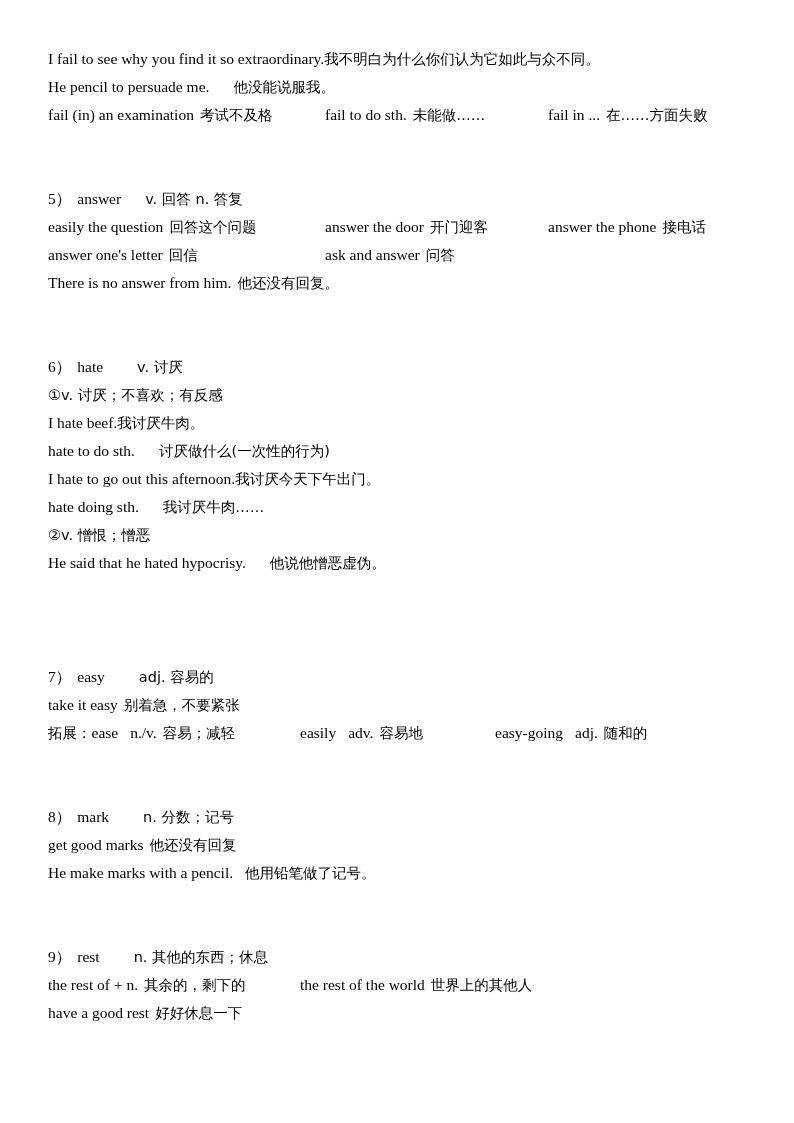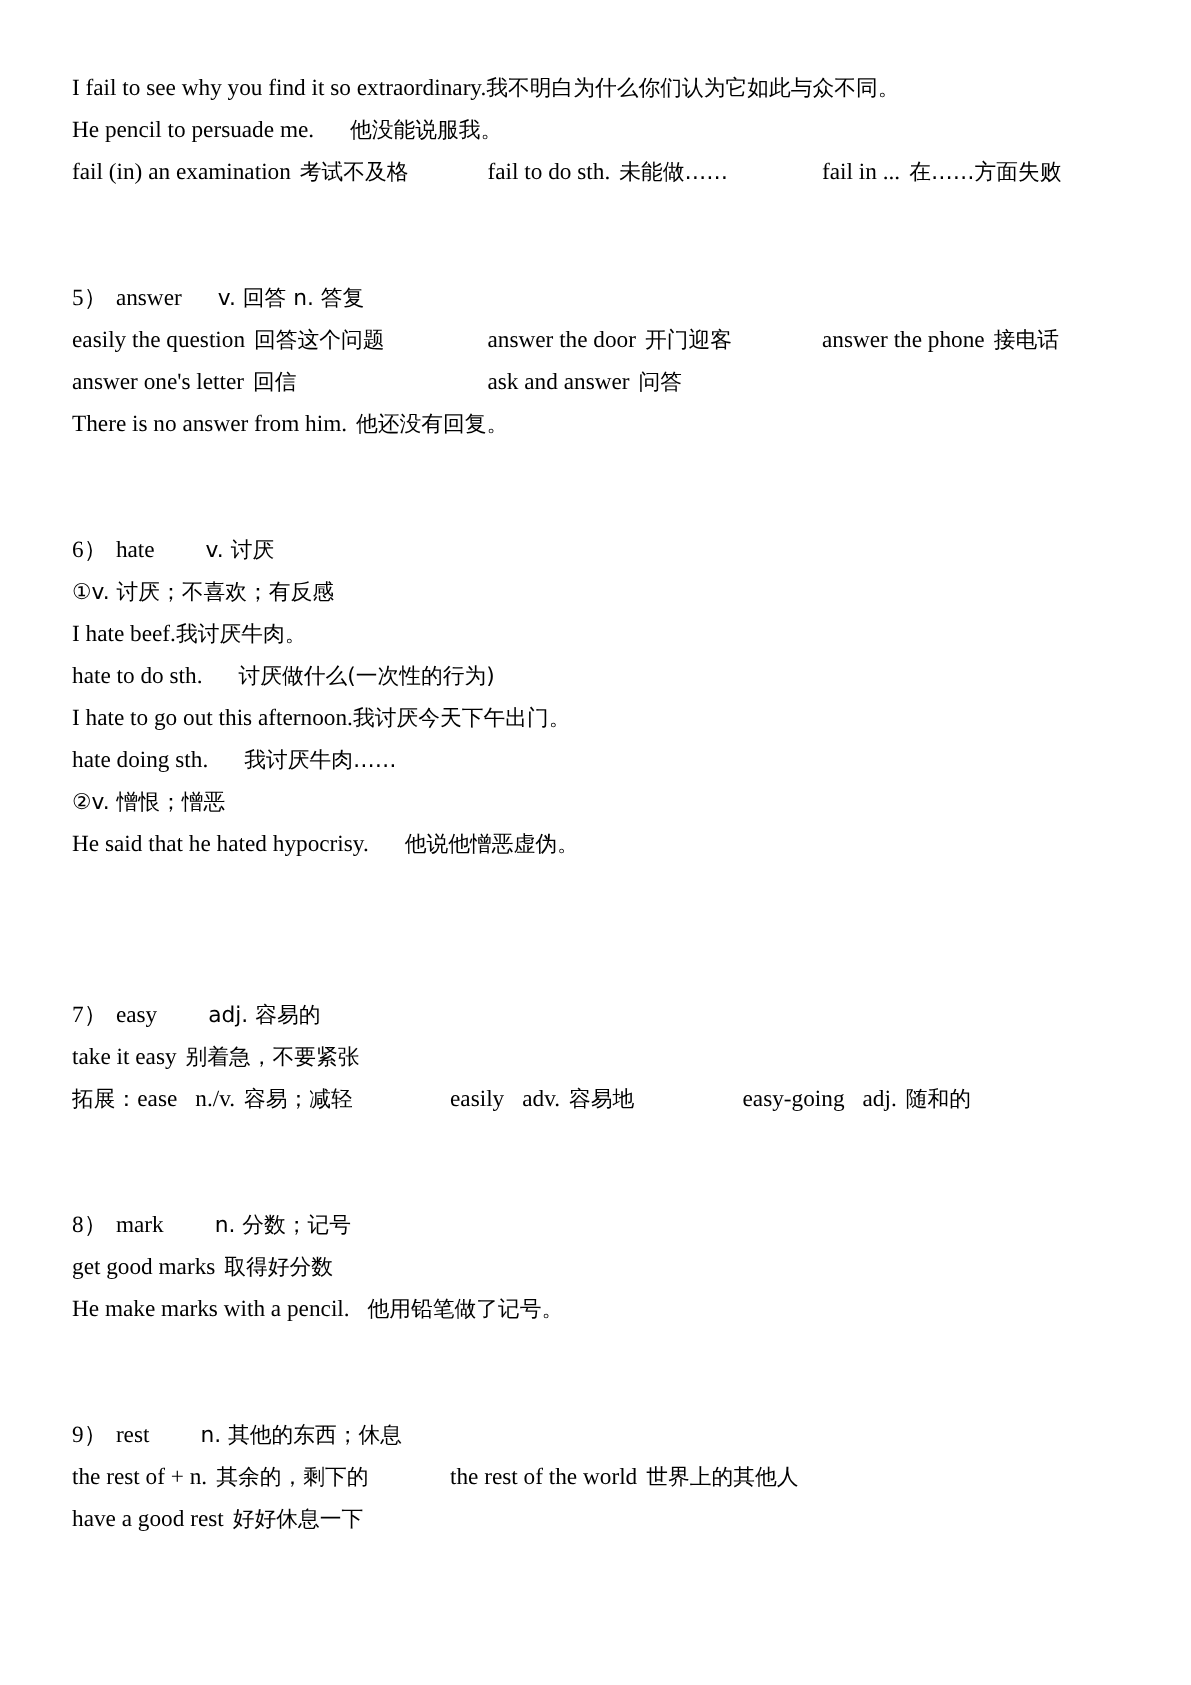--- a/index.html
+++ b/index.html
@@ -136,21 +136,21 @@
       <span class="seg col2c"><span class="en">easily</span><span class="sp-md"></span><span class="en">adv.</span><span class="sp-sm"></span><span class="cn">容易地</span></span>
       <span class="seg col3c"><span class="en">easy-going</span><span class="sp-md"></span><span class="en">adj.</span><span class="sp-sm"></span><span class="cn">随和的</span></span>
     </div>
 
     <div class="gap-lg"></div>
 
     <div class="line">
       <span class="seg col1"><span class="num">8）</span><span class="sp-sm"></span><span class="en">mark</span><span class="sp-xl"></span><span class="cn">n. 分数；记号</span></span>
     </div>
     <div class="line">
-      <span class="seg col1"><span class="en">get good marks</span><span class="sp-sm"></span><span class="cn">取得好分数</span></span>
+      <span class="seg col1"><span class="en">get good marks</span><span class="sp-sm"></span><span class="cn">他还没有回复</span></span>
     </div>
     <div class="line">
       <span class="seg col1"><span class="en">He make marks with a pencil.</span><span class="sp-md"></span><span class="cn">他用铅笔做了记号。</span></span>
     </div>
 
     <div class="gap-lg"></div>
 
     <div class="line">
       <span class="seg col1"><span class="num">9）</span><span class="sp-sm"></span><span class="en">rest</span><span class="sp-xl"></span><span class="cn">n. 其他的东西；休息</span></span>
     </div>

